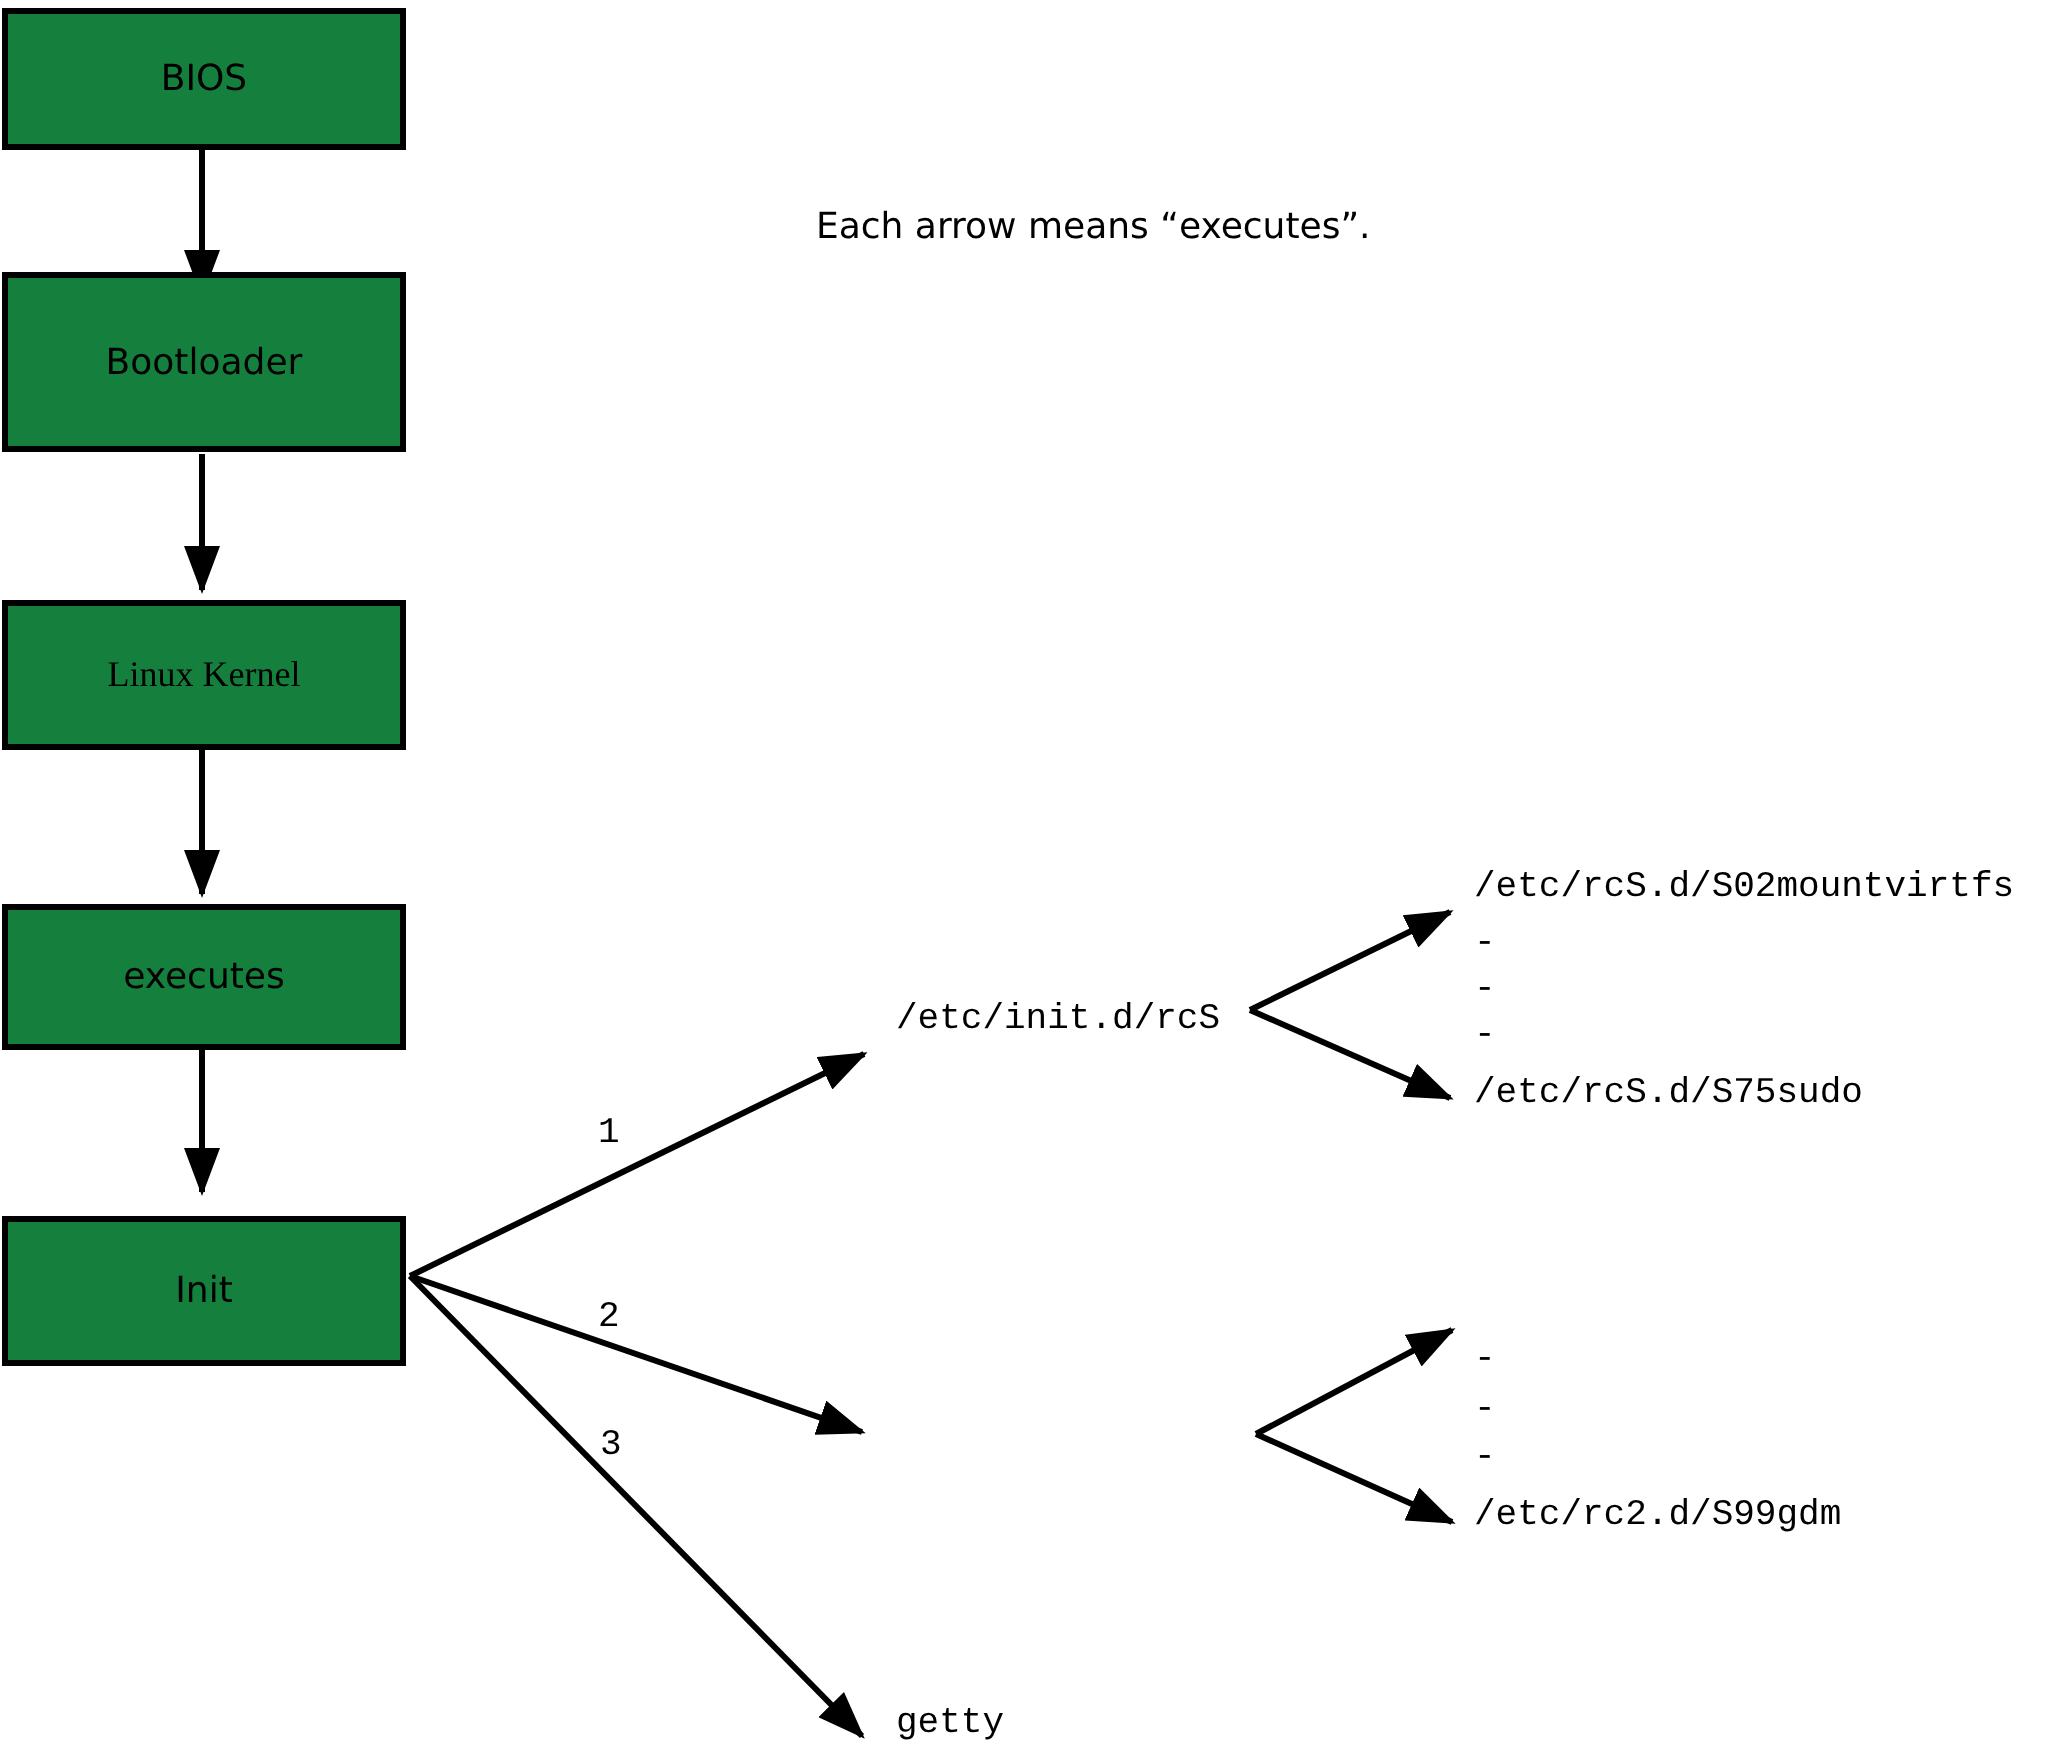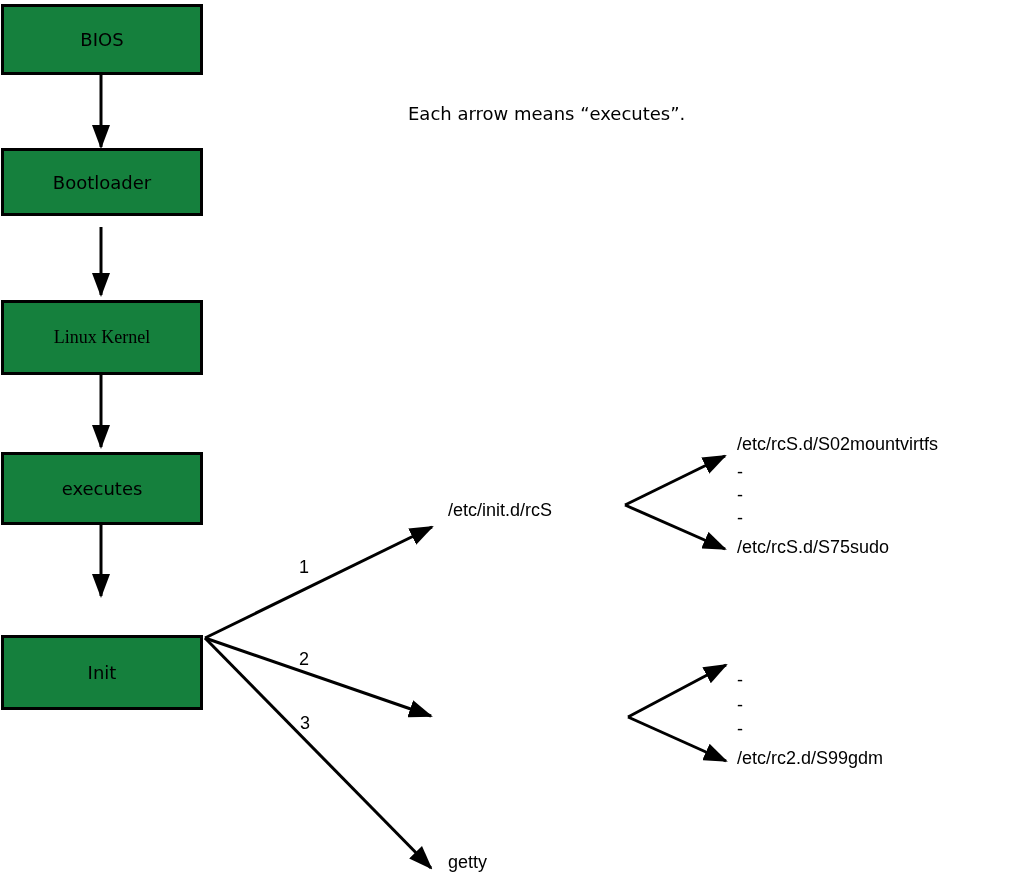--- a/index.html
+++ b/index.html
@@ -37,21 +37,21 @@
   }
   .note {
     position: absolute;
     font-size: 18px;
     font-family: "DejaVu Sans", sans-serif;
     white-space: pre;
   }
   .mono {
     position: absolute;
     font-size: 18px;
-    font-family: Liberation Sans, sans-serif;
+    font-family: Liberation Mono, monospace;
     white-space: pre;
     line-height: 22px;
   }
 </style>
 </head>
 <body>
 
 <div id="canvas">
 
   <svg id="wires" width="1024" height="875" viewBox="0 0 1024 875">
@@ -75,30 +75,30 @@
 
     <line x1="628" y1="717" x2="726" y2="665" stroke="#000" stroke-width="3" marker-end="url(#arrow)"></line>
     <line x1="628" y1="717" x2="726" y2="761" stroke="#000" stroke-width="3" marker-end="url(#arrow)"></line>
   </svg>
 
   <div class="note" style="left:360px; top:103px;margin-left:48px;">Each arrow means “executes”.</div>
 
   <div class="box" style="top:4px;   height:71px;">
     <span>BIOS</span>
   </div>
-  <div class="box" style="top:148px; height:68px;">
+  <div class="box" style="top:136px; height:90px;">
     <span>Bootloader</span>
   </div>
   <div class="box" style="top:300px; height:75px;font-family:Liberation Serif, serif;">
     <span>Linux Kernel</span>
   </div>
   <div class="box" style="top:452px; height:73px;">
     <span>executes</span>
   </div>
-  <div class="box" style="top:635px; height:75px;">
+  <div class="box" style="top:608px; height:75px;">
     <span>Init</span>
   </div>
 
   <div class="mono" style="left:299px; top:556px;">1</div>
   <div class="mono" style="left:299px; top:648px;">2</div>
   <div class="mono" style="left:300px; top:712px;">3</div>
 
   <div class="mono" style="left:448px; top:499px;">/etc/init.d/rcS</div>
   <div class="mono" style="left:448px; top:851px;">getty</div>
 

